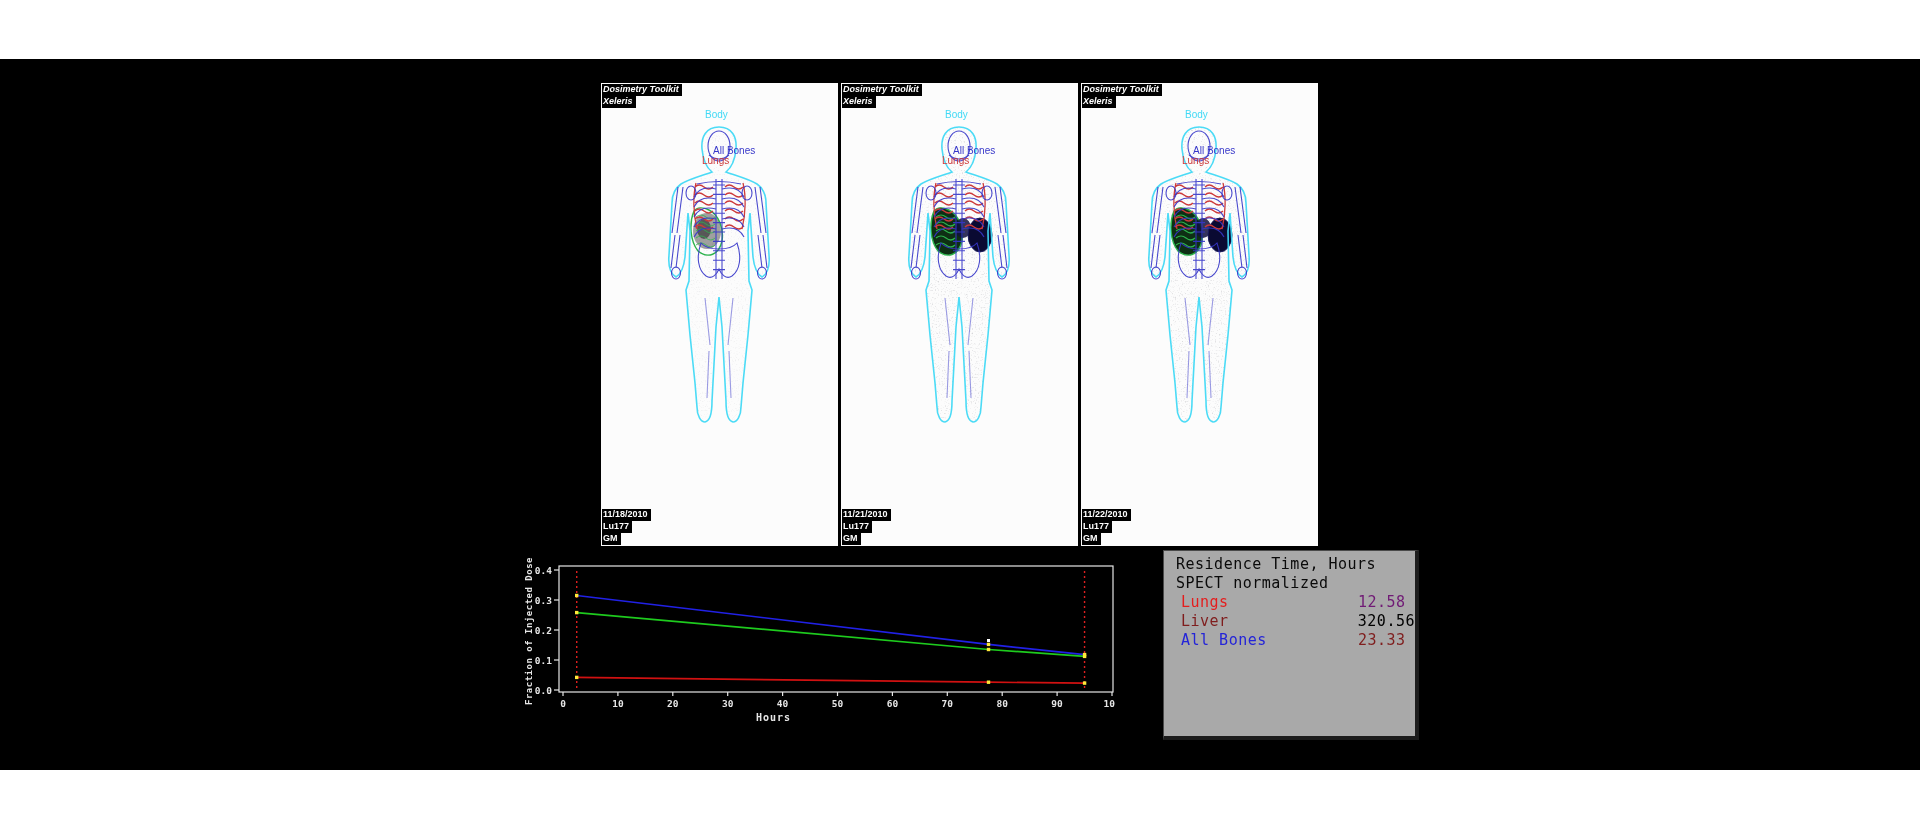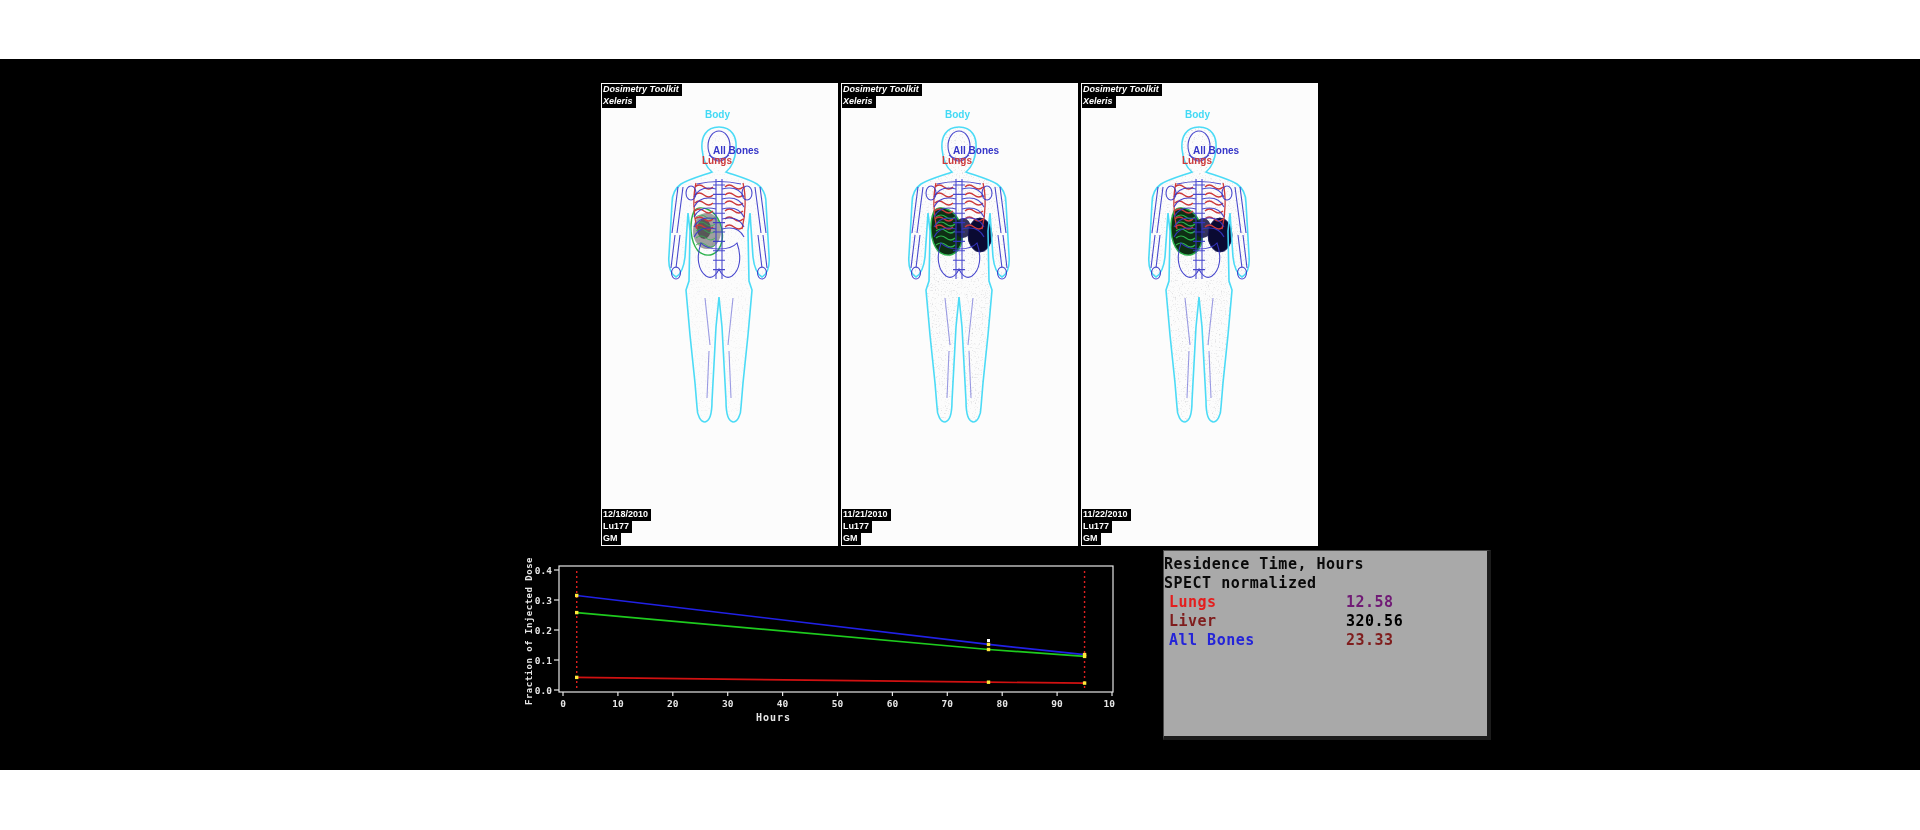--- a/index.html
+++ b/index.html
@@ -8,44 +8,44 @@
   .stage{position:absolute;left:0;top:59px;width:1920px;height:711px;background:#000;}
 
   
   .scan-panel{position:absolute;top:24px;width:237px;height:463px;background:#fcfcfc;}
   .panel-1{left:601px;} .panel-2{left:841px;} .panel-3{left:1081px;}
   .badge-stack-top{position:absolute;left:1px;top:1px;z-index:3;font-style:italic;}
   .badge-stack-bottom{position:absolute;left:1px;bottom:1px;z-index:3;}
   .chip{display:table;background:#000;color:#fff;font-size:9px;line-height:11px;
         font-weight:bold;padding:0 3px 1px 1px;white-space:nowrap;}
   .figure-wrap{position:absolute;inset:0;z-index:1;}
-  .organ-label{position:absolute;z-index:2;font-size:10px;font-weight:bold;white-space:nowrap;}
+  .organ-label{position:absolute;z-index:2;font-size:10px;font-weight:normal;white-space:nowrap;}
   .lbl-body{left:104px;top:26px;}
   .lbl-bones{left:112px;top:62px;}
   .lbl-lungs{left:101px;top:72px;}
 
   
   .chart-widget{position:absolute;left:524px;top:498px;width:591px;height:182px;background:#000;}
   .chart-svg{position:absolute;left:0;top:0;}
   .chart-tick{font-family:"DejaVu Sans Mono","Liberation Mono",monospace;
               font-size:9.5px;font-weight:bold;fill:#e6e6e6;}
   .axis-xlabel{position:absolute;left:232px;top:155px;width:160px;
               font-family:"DejaVu Sans Mono","Liberation Mono",monospace;
               font-size:10px;font-weight:bold;color:#e6e6e6;letter-spacing:1px;}
   .axis-ylabel{position:absolute;left:-74px;top:68px;width:160px;height:12px;text-align:center;
               transform:rotate(-90deg);
               font-family:"DejaVu Sans Mono","Liberation Mono",monospace;
               font-size:9px;font-weight:bold;color:#e6e6e6;letter-spacing:0.5px;white-space:nowrap;}
 
   
-  .residence-panel{position:absolute;left:1163px;top:491px;width:328px;height:190px;
+  .residence-panel{position:absolute;left:1163px;top:491px;width:256px;height:190px;
     background:#a9a9a9;box-sizing:border-box;
     border:1px solid #4a4a4a;border-right:4px solid #1c1c1c;border-bottom:4px solid #1c1c1c;
-    font-family:"DejaVu Sans Mono","Liberation Mono",monospace;font-weight:bold;
-    padding:4px 0 0 0;}
+    font-family:"DejaVu Sans Mono","Liberation Mono",monospace;font-weight:normal;
+    padding:4px 0 0 12px;}
   .res-title{font-size:15px;line-height:19px;color:#0a0a0a;letter-spacing:0.5px;}
   .res-row{font-size:15px;line-height:19px;display:flex;}
   .res-label{padding-left:5px;width:177px;letter-spacing:0.5px;}
   .res-value{letter-spacing:0.5px;}
 </style>
 </head>
 <body>
 
 <div class="stage">
 
@@ -88,21 +88,21 @@
   <ellipse cx="75" cy="190" rx="4.5" ry="6" fill="none"></ellipse>
   <ellipse cx="161" cy="190" rx="4.5" ry="6" fill="none"></ellipse>
   <path d="M100 160 C95 174 97 187 105 193 C111 197 116 191 118 186 C120 191 125 197 131 193 C139 187 141 174 136 160 C129 168 107 168 100 160 Z" fill="none"></path>
   <path d="M104 215 L109 262 M132 215 L127 262 M108 268 L106 315 M128 268 L130 315" fill="none" opacity="0.55"></path>
           </g>
   </svg></div>
     <div class="organ-label lbl-body" style="color: rgb(65, 217, 245);">Body</div>
     <div class="organ-label lbl-bones" style="color: rgb(54, 54, 201);">All Bones</div>
     <div class="organ-label lbl-lungs" style="color: rgb(205, 58, 58);">Lungs</div>
     <div class="badge-stack-bottom">
-      <div class="chip">12/18/2010</div>
+      <div class="chip">11/18/2010</div>
       <div class="chip">Lu177</div>
       <div class="chip">GM</div>
     </div>
   </div>
 
   <div class="scan-panel panel-2">
     <div class="badge-stack-top">
       <div class="chip">Dosimetry Toolkit</div>
       <div class="chip">Xeleris</div>
     </div>

